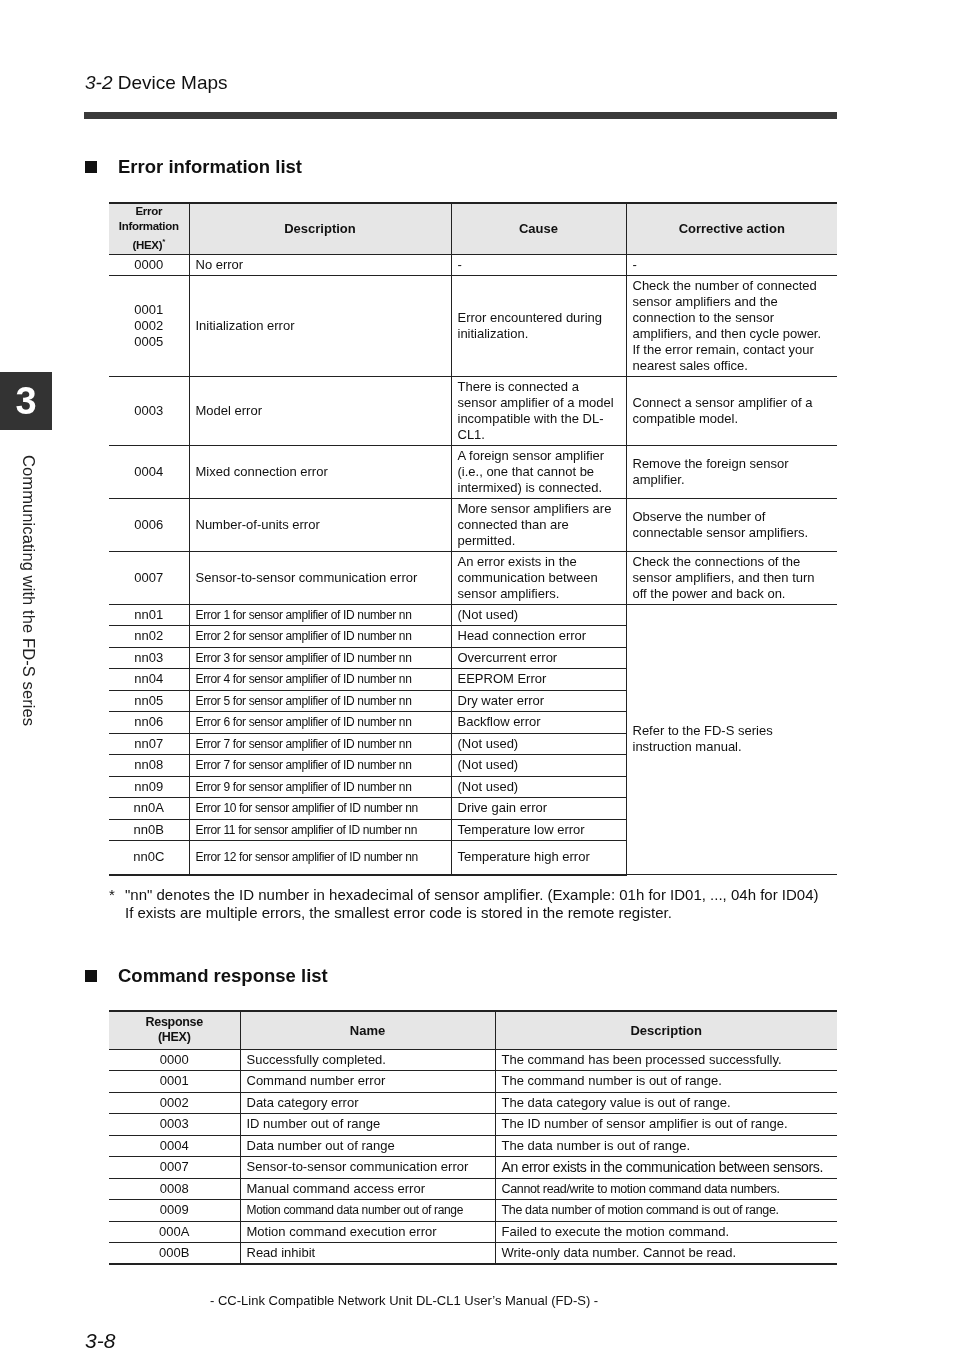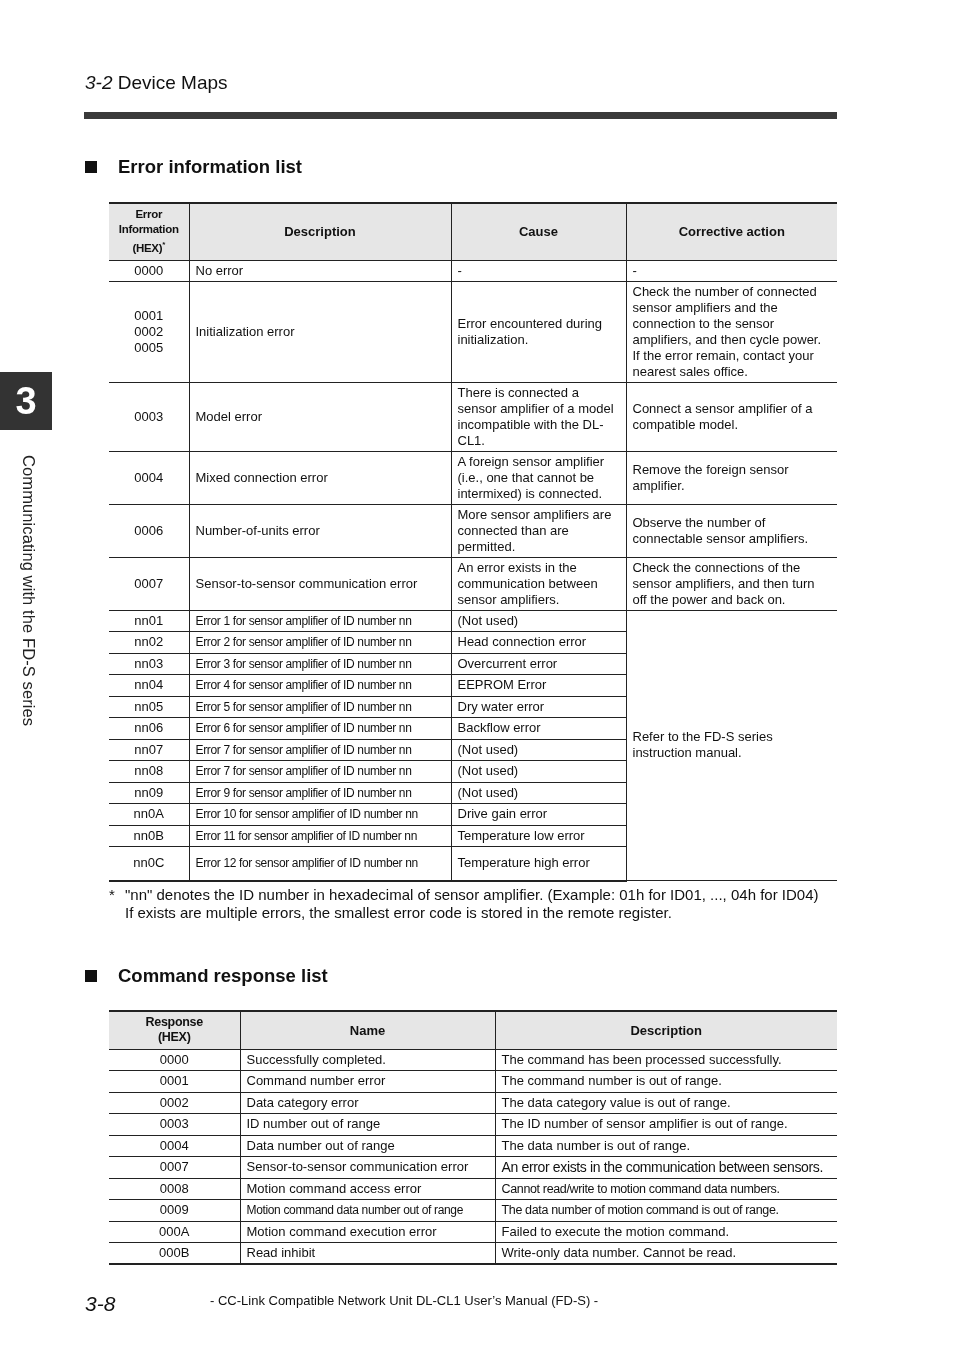--- a/index.html
+++ b/index.html
@@ -19,21 +19,21 @@
   th:first-child, td:first-child { border-left: none; }
   th:last-child, td:last-child { border-right: none; }
   td { border: 1px solid #222; padding: 1px 6px; vertical-align: middle; line-height: 16px; }
   td.c { text-align: center; }
   tr.last td { border-bottom: 2px solid #222; }
   .narrow { font-size: 12px; letter-spacing: -0.35px; }
   .hdr-small { font-size: 11.5px; line-height: 15px; letter-spacing: -0.3px; }
   .note { position: absolute; left: 109px; top: 886px; font-size: 15px; line-height: 18px; width: 730px; }
   .note .star { position: absolute; left: 0; top: 0; }
   .note .body { margin-left: 16px; }
-  .footer-page { position: absolute; left: 85px; top: 1292px; font-size: 21px; font-style: italic; }
+  .footer-page { position: absolute; left: 85px; top: 1329px; font-size: 21px; font-style: italic; }
   .footer-title { position: absolute; left: 210px; top: 1293px; font-size: 13px; }
 </style>
 </head>
 <body>
 
 <div class="section-header"><span class="num">3-2</span> <span>Device Maps</span></div>
 <div class="rule"></div>
 
 <div class="chapter-tab">3</div>
 <div class="chapter-side">Communicating with the FD-S series</div>
@@ -44,21 +44,21 @@
   </div>
 
 <table style="top:202px;">
   <colgroup>
       <col style="width:80px">
       <col style="width:262px">
       <col style="width:175px">
       <col style="width:211px">
     </colgroup>
   <thead>
-    <tr style="height:57px;">
+    <tr style="height:51px;">
       <th class="hdr-small"><span>Error</span><br><span>Information</span><br><span>(HEX)</span><sup style="font-size:8px">*</sup></th>
       <th>Description</th>
       <th>Cause</th>
       <th>Corrective action</th>
     </tr>
   </thead>
   <tbody>
     <tr style="height:21px;">
       <td class="c">0000</td>
         <td>No error</td>
@@ -213,21 +213,21 @@
         <td>Data number out of range</td>
         <td>The data number is out of range.</td>
       </tr>
     <tr style="height:21.5px;">
         <td class="c">0007</td>
         <td>Sensor-to-sensor communication error</td>
         <td class="narrow" style="font-size:14px">An error exists in the communication between sensors.</td>
       </tr>
     <tr style="height:21.5px;">
         <td class="c">0008</td>
-        <td>Motion command access error</td>
+        <td>Manual command access error</td>
         <td class="narrow" style="font-size:12.5px">Cannot read/write to motion command data numbers.</td>
       </tr>
     <tr style="height:21.5px;margin-top:30px;">
         <td class="c">0009</td>
         <td class="narrow">Motion command data number out of range</td>
         <td class="narrow" style="font-size:12.5px">The data number of motion command is out of range.</td>
       </tr>
     <tr style="height:21.5px;">
         <td class="c">000A</td>
         <td>Motion command execution error</td>

